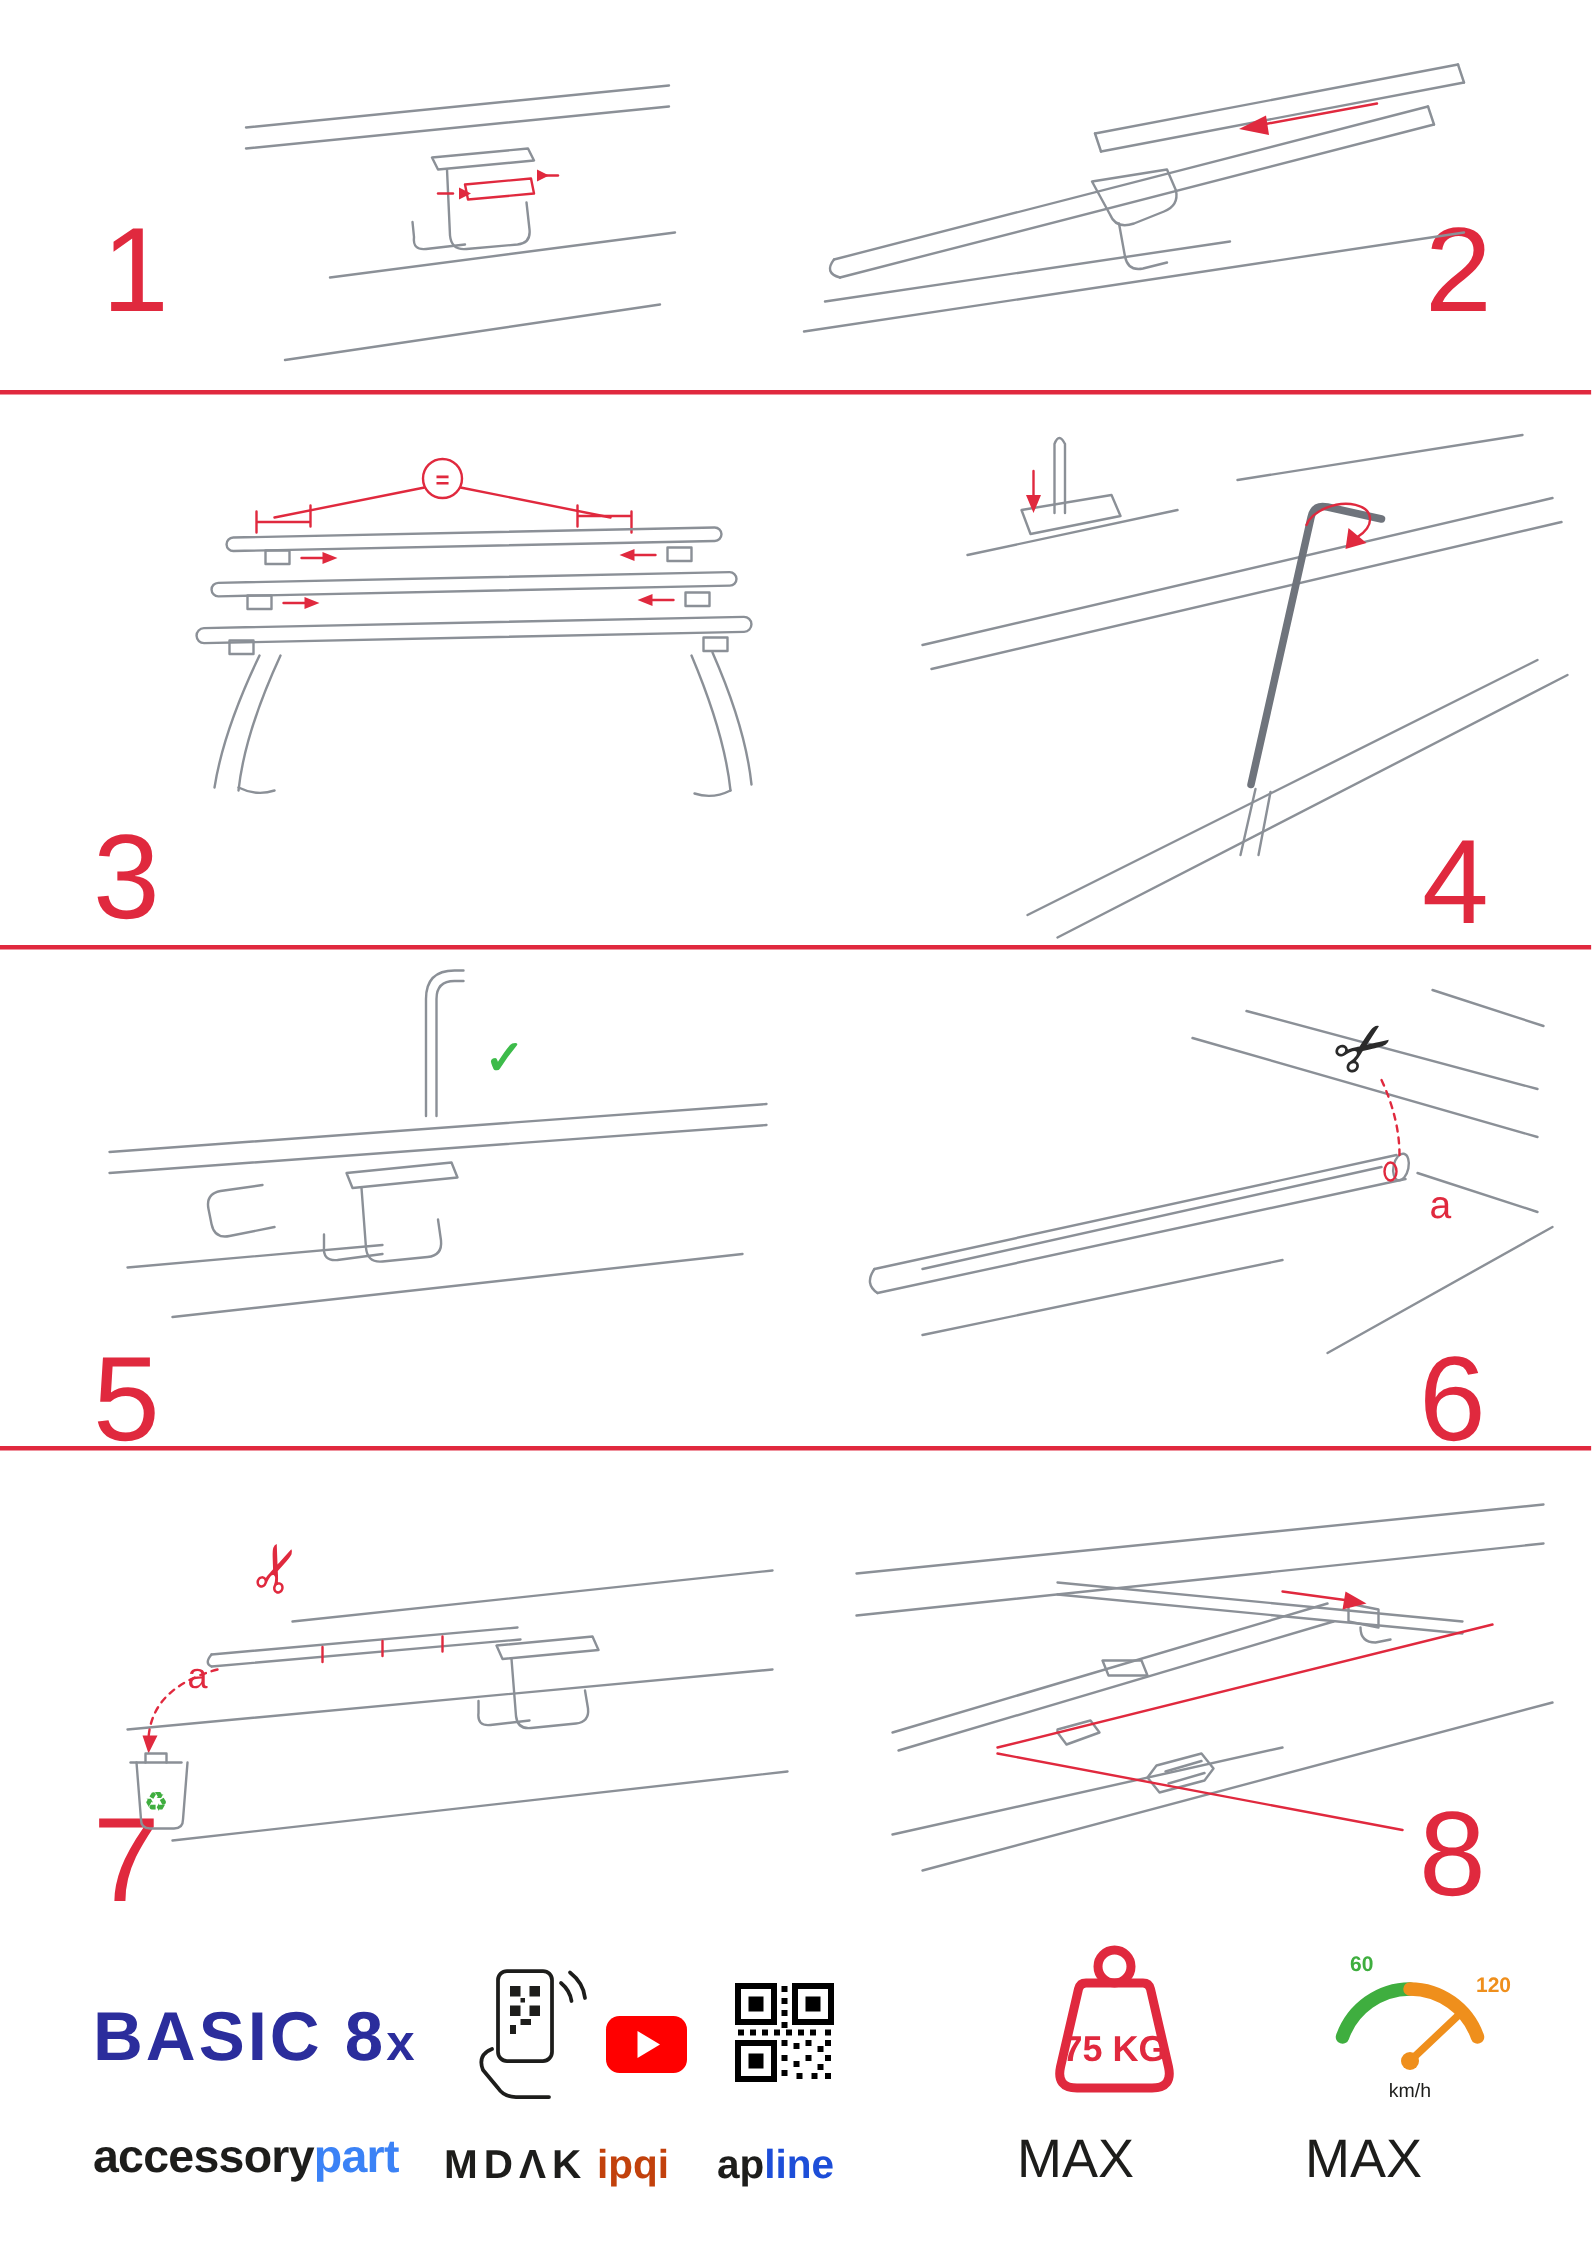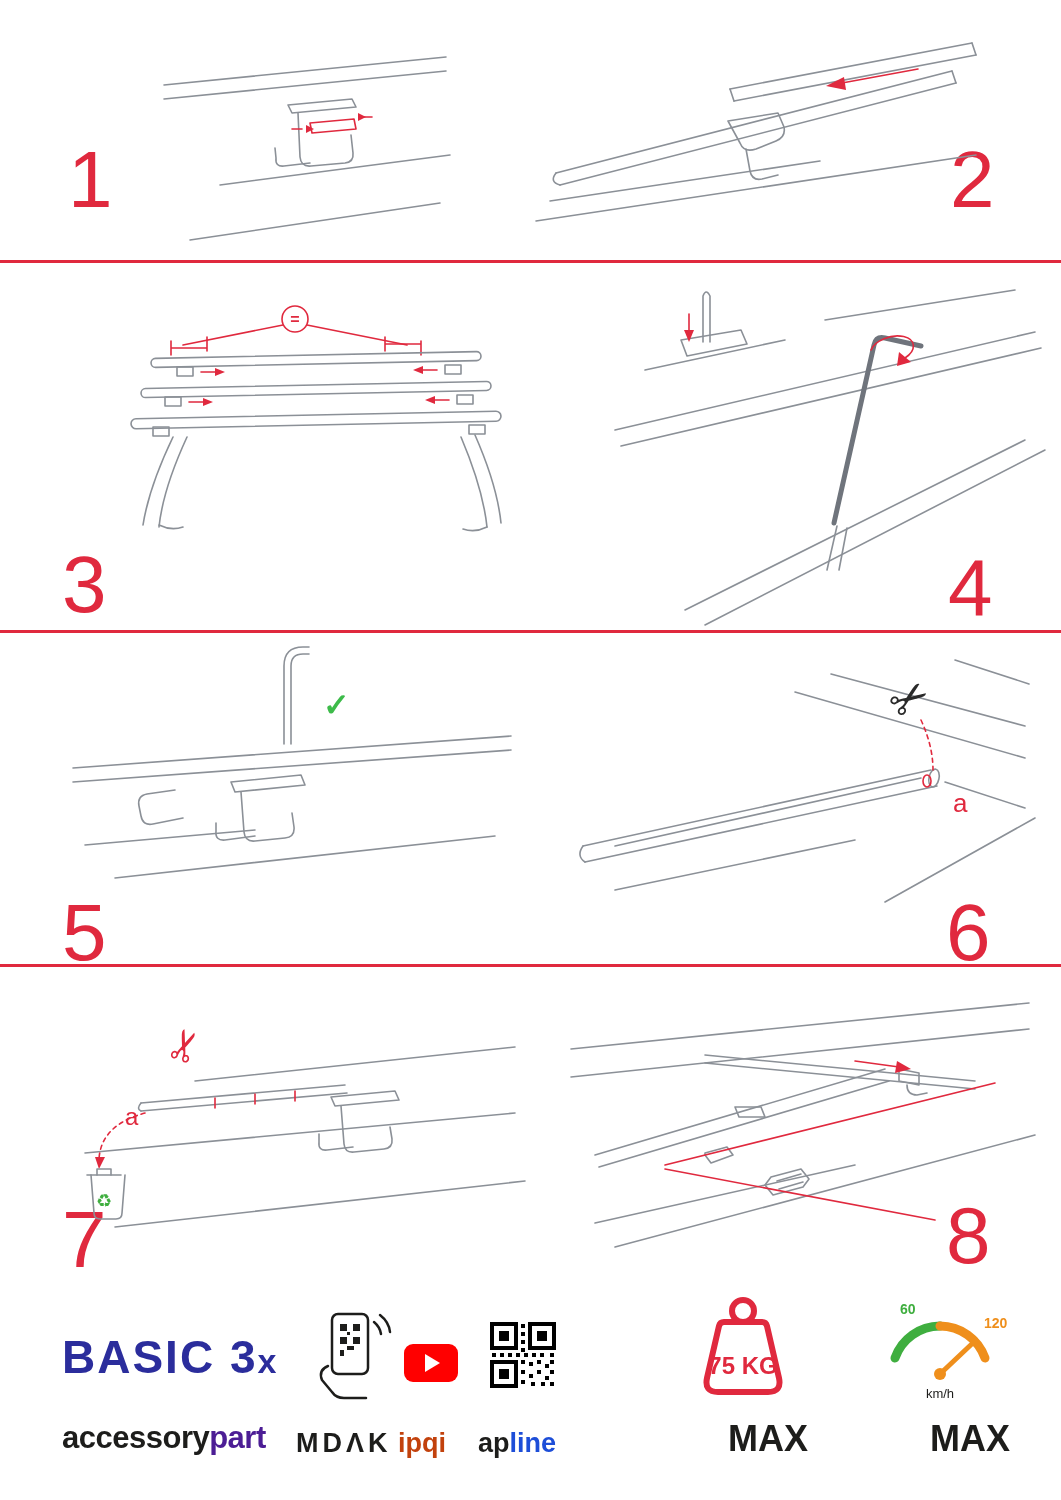--- a/index.html
+++ b/index.html
@@ -10,23 +10,23 @@
   .divider{position:absolute;left:0;width:1061px;height:3px;background:#e0293e;}
   svg.illus{position:absolute;overflow:visible;}
   .sketch{stroke:#8b9097;fill:none;stroke-width:1.6;stroke-linecap:round;stroke-linejoin:round;}
   .sketch-thick{stroke:#6f747c;fill:none;stroke-width:5;stroke-linecap:round;stroke-linejoin:round;}
   .red{stroke:#e0293e;fill:none;stroke-width:1.6;stroke-linecap:round;stroke-linejoin:round;}
   .redfill{fill:#e0293e;stroke:none;}
   .brand-title{position:absolute;left:62px;top:1330px;font-weight:bold;font-size:46px;
                letter-spacing:2px;color:#2b2d9c;}
   .brand-title .small-x{font-size:34px;}
   .brand-sub{position:absolute;left:62px;top:1420px;font-weight:bold;font-size:31px;letter-spacing:-0.5px;}
-  .brand-sub .redtxt{color:#4c1d95;}
+  .brand-sub .redtxt{color:#3b82f6;}
   .partner-label{position:absolute;top:1428px;font-weight:bold;font-size:27px;text-align:left;}
-  .max-label{position:absolute;top:1418px;font-weight:bold;font-size:36px;text-align:right;color:#1d1d1b;}
+  .max-label{position:absolute;top:1418px;font-weight:normal;font-size:36px;text-align:left;color:#1d1d1b;}
   .yt{position:absolute;left:404px;top:1344px;width:54px;height:38px;background:#ff0000;
       border-radius:9px;display:flex;align-items:center;justify-content:center;}
   .yt-tri{width:0;height:0;border-left:15px solid #ffffff;border-top:9px solid transparent;
           border-bottom:9px solid transparent;margin-left:3px;}
 </style>
 </head>
 <body>
 
 <div class="page">
 
@@ -235,21 +235,21 @@
     </g>
     <g class="red">
       <path d="M110 180 L440 98"></path>
       <path d="M110 184 L380 235"></path>
       <path d="M300 76 L344 82"></path>
     </g>
     <polygon class="redfill" points="342,76 356,84 340,88"></polygon>
   </svg>
 
   <div class="brand-title">
-    <span>BASIC 3</span><span class="small-x">x</span>
+    <span>BASIC 8</span><span class="small-x">x</span>
   </div>
   <div class="brand-sub">
     <span>accessory</span><span class="redtxt">part</span>
   </div>
 
   <svg class="illus" style="left:312px;top:1310px" width="80" height="92" viewBox="0 0 80 92">
     <g fill="none" stroke="#1d1d1b" stroke-width="2.5" stroke-linecap="round" stroke-linejoin="round">
       <rect x="20" y="4" width="36" height="60" rx="6"></rect>
       <path d="M16 56 q-10 4 -6 14 l10 12 q4 6 12 6 h22"></path>
       <path d="M62 12 q6 5 7 12"></path>

